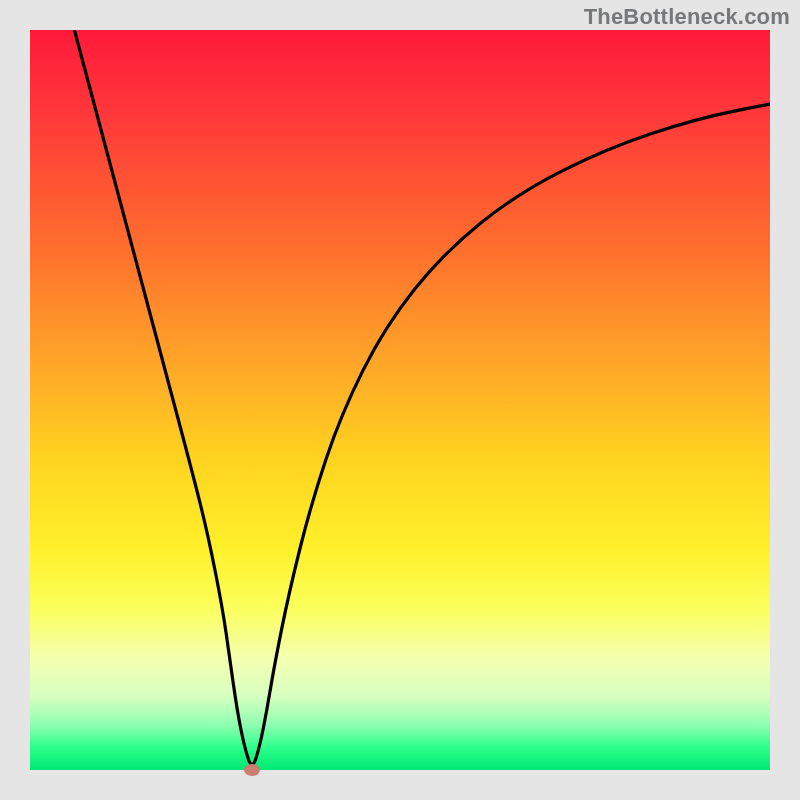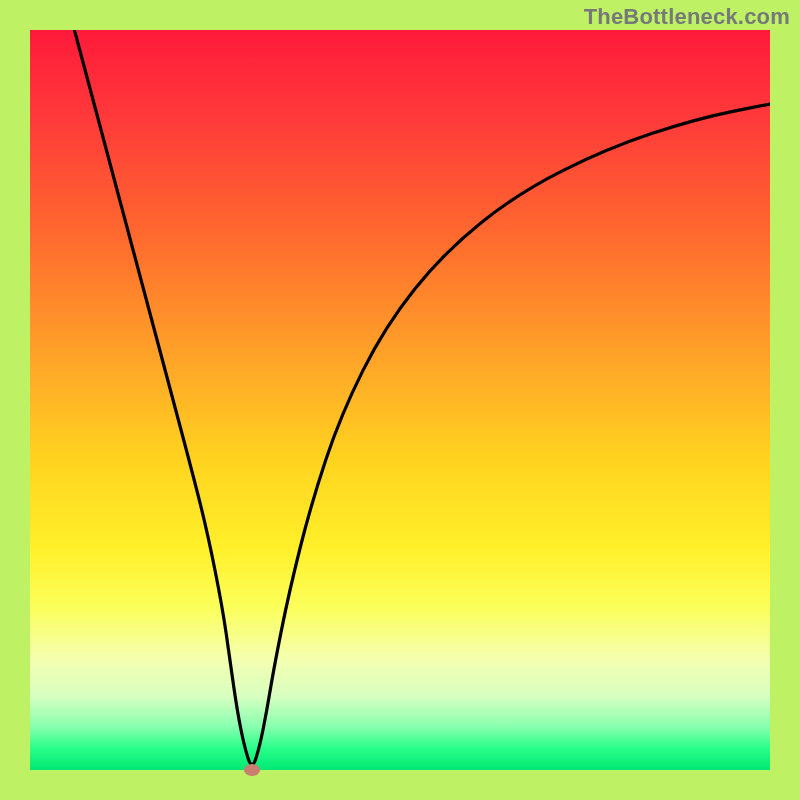--- a/index.html
+++ b/index.html
@@ -7,21 +7,21 @@
     padding: 0;
     width: 800px;
     height: 800px;
     background: #000;
     overflow: hidden;
   }
   .frame {
     position: relative;
     width: 800px;
     height: 800px;
-    background: #bef264;
+    background: #e5e5e5;
   }
   .watermark {
     position: absolute;
     top: 4px;
     right: 10px;
     font-family: Arial, Helvetica, sans-serif;
     font-size: 22px;
     font-weight: 600;
     color: #77787a;
     letter-spacing: 0.2px;

